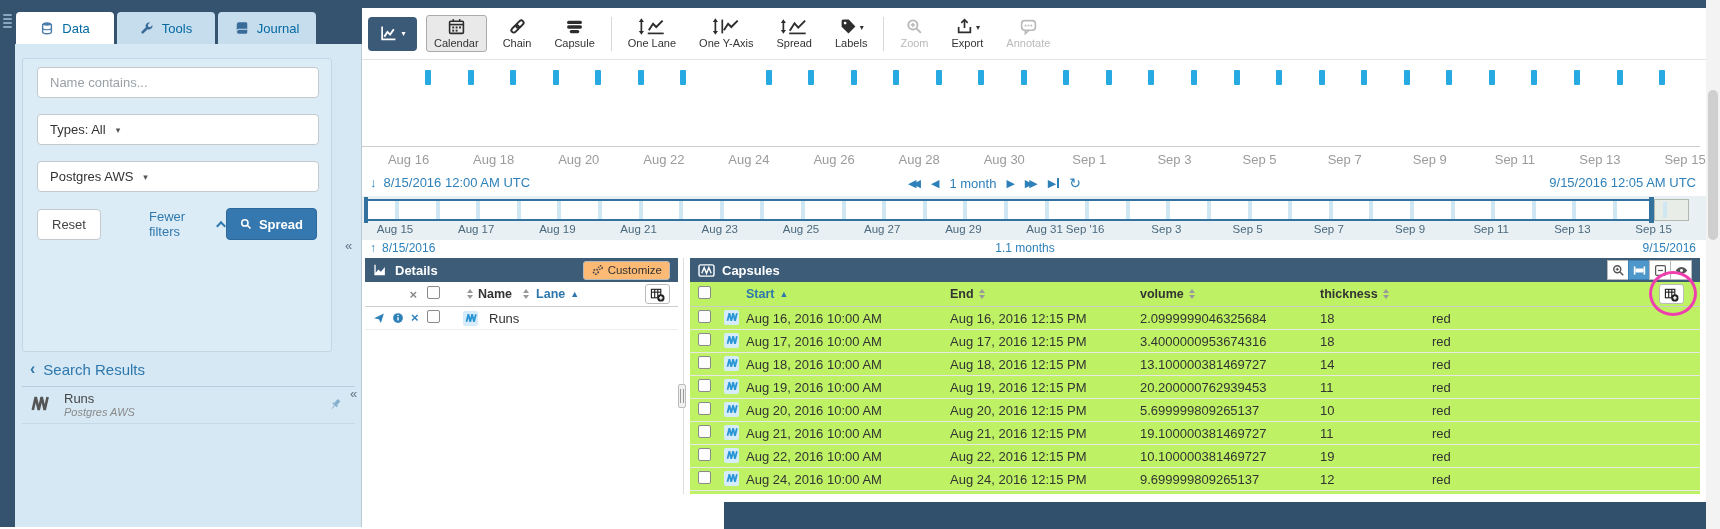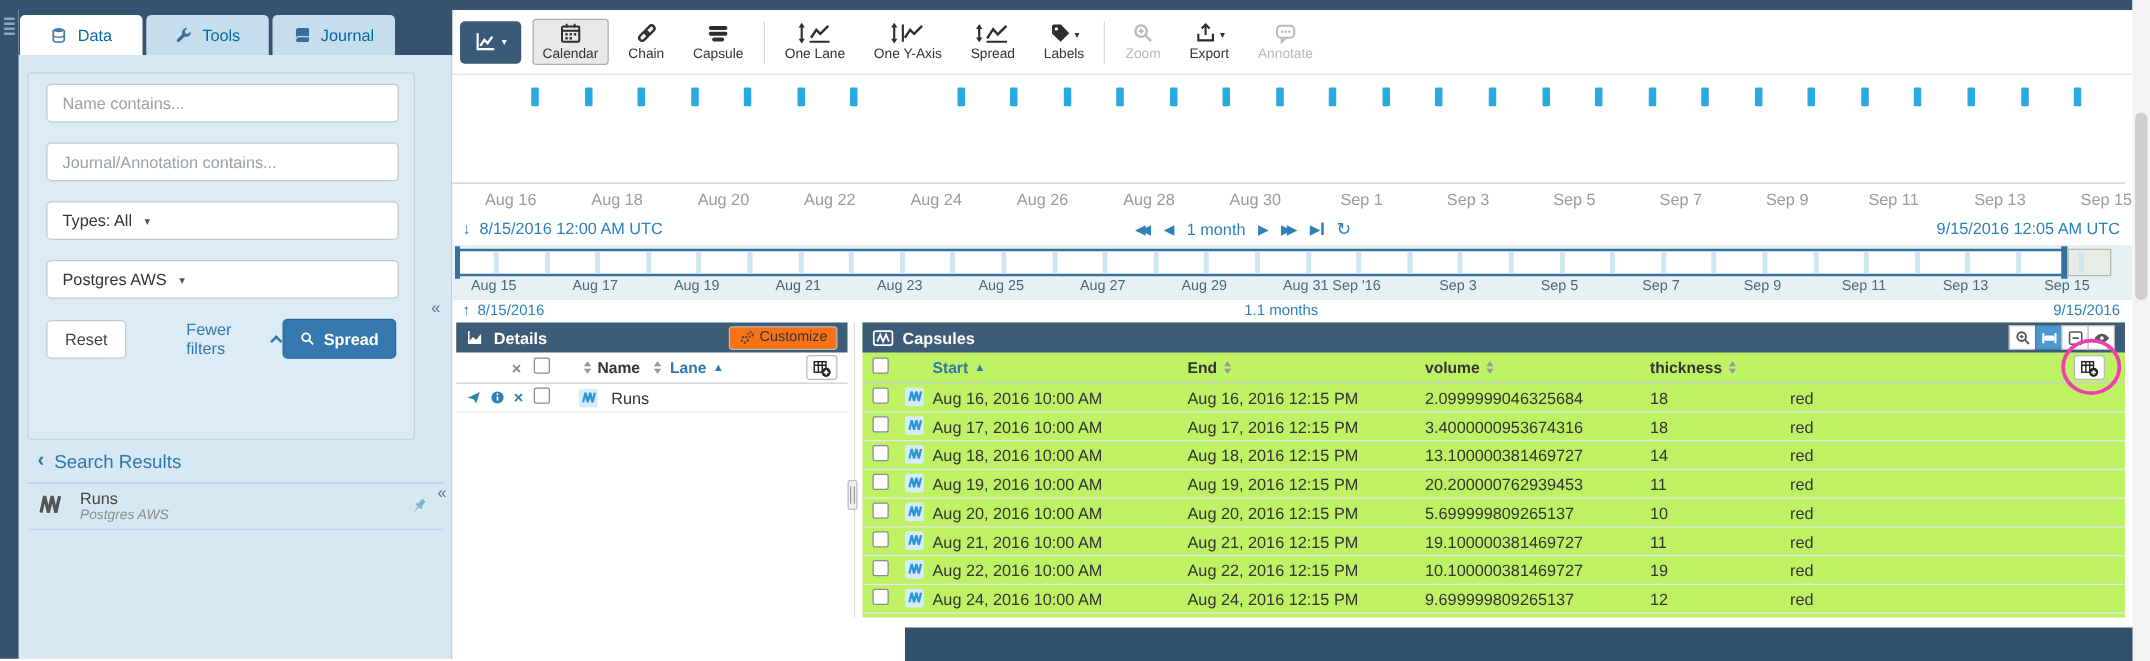--- a/index.html
+++ b/index.html
@@ -92,21 +92,21 @@
   .rr-left { position:absolute; left:8px; top:1px; display:flex; gap:6px; align-items:center; }
   .rr-center { position:absolute; left:0; right:18px; top:1px; text-align:center; }
   .rr-right { position:absolute; right:10px; top:1px; }
 
   
   .panels { position:absolute; left:0; top:250px; width:1344px; height:236px; }
   .panel-hdr { height:24px; background:#3d5c78; color:#fff; display:flex; align-items:center; padding:0 8px; gap:7px; font-size:13px; font-weight:bold; }
   .panel-hdr svg { color:#fff; }
 
   .details { position:absolute; left:3px; top:0; width:313px; height:236px; background:#fff; }
-  .btn-customize { margin-left:auto; height:19px; background:#f97316; border:1px solid #b9b9b9; border-radius:3px; color:#333; font-size:11.5px; font-weight:normal; display:flex; align-items:center; gap:4px; padding:0 7px; }
+  .btn-customize { margin-left:auto; height:19px; background:#fdba74; border:1px solid #b9b9b9; border-radius:3px; color:#333; font-size:11.5px; font-weight:normal; display:flex; align-items:center; gap:4px; padding:0 7px; }
   .btn-customize svg { width:13px; height:13px; color:#444; }
   .dhead { position:relative; height:25px; border-bottom:1px solid #ccc; display:grid; grid-template-columns:62px 22px 1fr; align-items:center; font-size:12.5px; font-weight:bold; color:#333; }
   .dhead .hx { text-align:right; padding-right:10px; color:#888; font-size:13px; }
   .namecell { display:flex; align-items:center; gap:5px; }
   .drow { height:23px; display:grid; grid-template-columns:62px 22px 1fr; align-items:center; font-size:13px; color:#333; border-bottom:1px solid #ededed; }
   .drow .ric { display:flex; gap:7px; padding-left:8px; align-items:center; }
   .drow .ric svg, .drow .ric .xmark { width:12px; height:12px; color:#2e80b9; }
   .xmark { color:#2e80b9; font-weight:bold; font-size:13px; line-height:12px; }
   .addcol-btn { position:absolute; right:8px; top:2px; width:25px; height:20px; background:#fff; border:1px solid #bbb; border-radius:3px; display:flex; align-items:center; justify-content:center; }
   .addcol-btn svg { width:15px; height:15px; color:#222; }
@@ -181,21 +181,20 @@
         <svg viewBox="0 0 16 16">
             <path d="M4.5 1.5h8A1.5 1.5 0 0 1 14 3v10a1.5 1.5 0 0 1-1.5 1.5h-8A2.5 2.5 0 0 1 2 12V4a2.5 2.5 0 0 1 2.5-2.5z" fill="currentColor"></path>
             <path d="M2 12a2.5 2.5 0 0 1 2.5-2.5H14" fill="none" stroke="#c6ddee" stroke-width="1.2"></path>
           </svg>
         <span>Journal</span>
       </div>
     </div>
 
     <div class="filter-panel">
       <input class="f-input" placeholder="Name contains..." style="">
-      <input class="f-input" placeholder="Journal/Annotation contains..." style="">
       <div class="f-select">
         <span>Types: All</span>
         <span class="caret-dn">▾</span>
       </div>
       <div class="f-select">
         <span>Postgres AWS</span>
         <span class="caret-dn">▾</span>
       </div>
       <div class="filter-actions">
         <button class="btn-reset">Reset</button>

